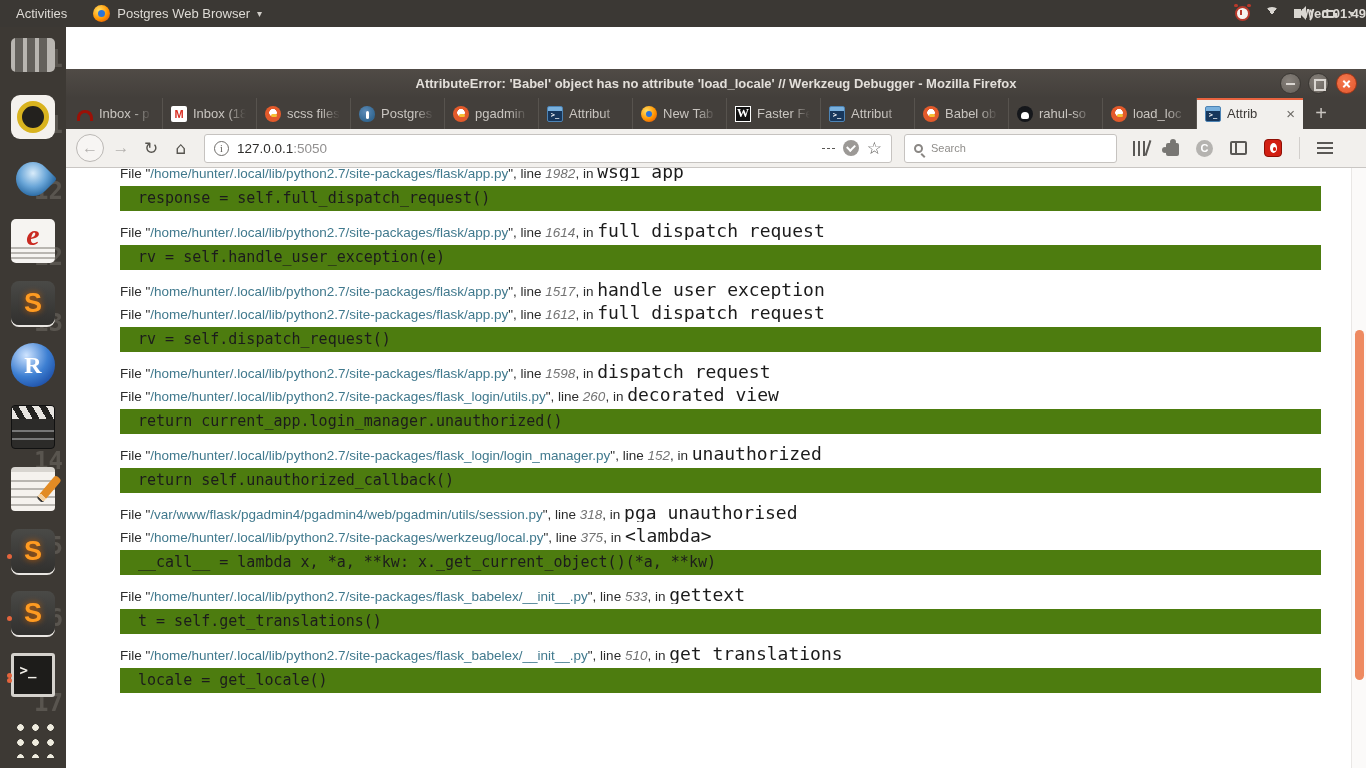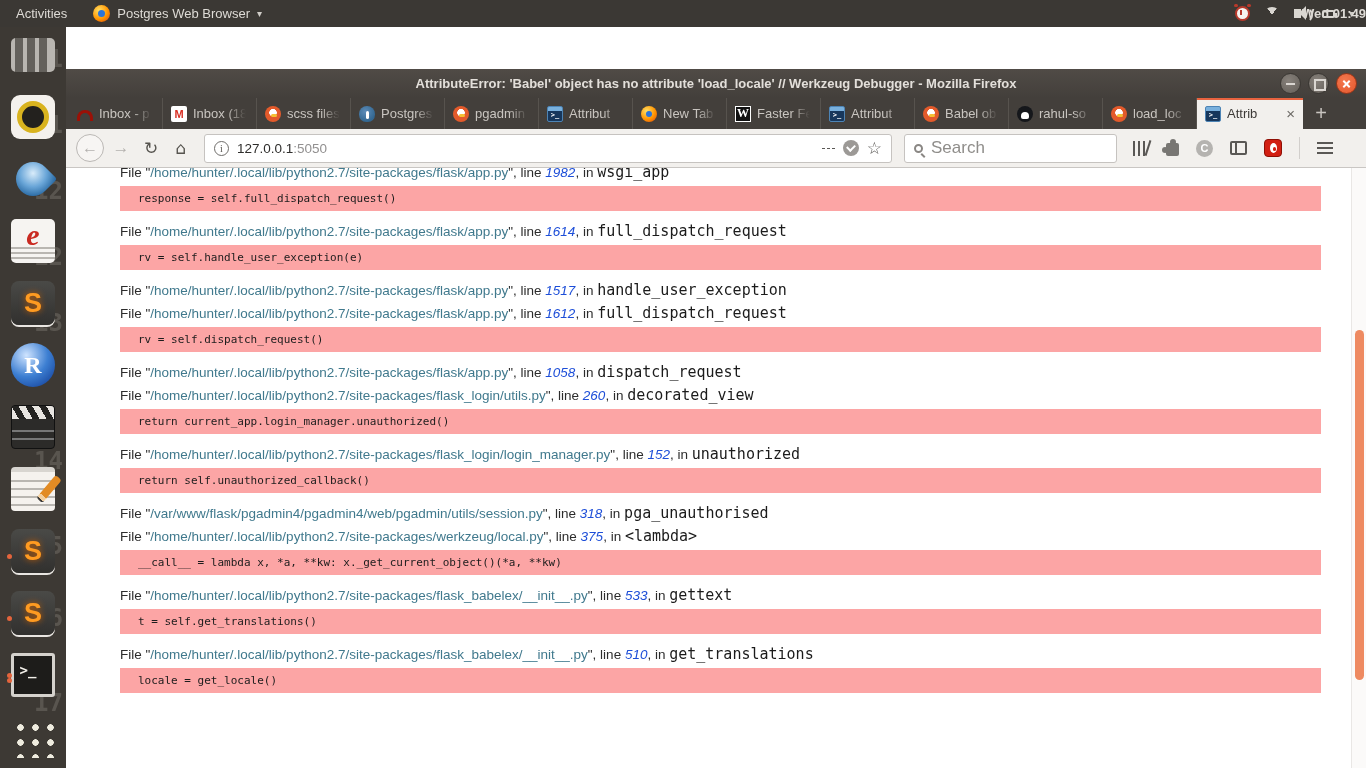--- a/index.html
+++ b/index.html
@@ -148,21 +148,21 @@
   .dots3 { width:14px; height:3px; background-image:radial-gradient(#5a5855 1.4px, transparent 1.6px); background-size:5px 3px; }
   .pocket { width:16px; height:16px; border-radius:50%; background:#9c9996; position:relative; }
   .pocket::after { content:""; position:absolute; left:4px; top:4px; width:6px; height:4px;
                    border-left:2px solid #fff; border-bottom:2px solid #fff; transform:rotate(-45deg); }
   .star { color:#5c5a57; font-size:17px; }
 
   .searchbar { width:213px; height:29px; background:#fff; border:1px solid #c6c3c0; border-radius:3px;
                display:flex; align-items:center; gap:8px; padding:0 9px; margin-left:12px; }
   .mag { width:9px; height:9px; border:2px solid #8a8784; border-radius:50%; position:relative; }
   .mag::after { content:""; position:absolute; left:6px; top:7px; width:2px; height:5px; background:#8a8784; transform:rotate(-45deg); }
-  .searchbar .ph { color:#8f8d8a; font-size:17px; }
+  .searchbar .ph { color:#8f8d8a; font-size:11px; }
 
   .toolicons { display:flex; align-items:center; gap:17px; margin-left:16px; }
   .lib-ic { width:16px; height:15px; position:relative;
       background:linear-gradient(90deg,#5a5855 0 2px,transparent 2px 5px,#5a5855 5px 7px,transparent 7px 10px,#5a5855 10px 12px,transparent 12px 16px); }
   .lib-ic::after { content:""; position:absolute; right:0; top:-1px; width:2px; height:16px; background:#5a5855; transform:rotate(18deg); }
   .puzzle-ic { width:13px; height:13px; background:#787673; border-radius:2px; position:relative; margin-top:3px; }
   .puzzle-ic::before { content:""; position:absolute; top:-4px; left:4px; width:6px; height:6px; border-radius:50%; background:#787673; }
   .puzzle-ic::after { content:""; position:absolute; left:-4px; top:4px; width:6px; height:6px; border-radius:50%; background:#787673; }
   .c-ic { width:17px; height:17px; border-radius:50%; background:#b5b3b0; color:#fff; font-weight:bold; font-size:11px;
           display:flex; align-items:center; justify-content:center; }
@@ -173,24 +173,24 @@
   .redext-ic::before { content:""; position:absolute; left:8px; top:7px; width:3px; height:4px; background:#d21f12; border-radius:2px; z-index:1; }
   .tooldiv { width:1px; height:22px; background:#d2cfcc; }
   .burger { width:16px; height:2px; background:#5a5855; box-shadow:0 5px 0 #5a5855, 0 10px 0 #5a5855; margin-bottom:10px; }
 
   
   .main { flex:1; position:relative; background:#fff; overflow:hidden; }
   .page { position:absolute; left:0; top:-5px; right:15px; padding:0 30px 0 54px; }
   .frame h4 { font-size:13.5px; font-weight:normal; color:#2c2c2c; height:18px; line-height:18px;
               margin:0 0 5px; white-space:nowrap; overflow:hidden; }
   .frame cite { font-style:normal; color:#40798d; }
-  .frame em.line { color:#1d4ed8; }
-  .frame code.func { font-family:"DejaVu Sans Mono", monospace; font-size:15px; color:#1b1b1b; }
-  .frame pre { background:#fca5a5; height:25px; line-height:25px; margin:0 0 11px; padding:0 0 0 18px;
-               font-family:"DejaVu Sans Mono", monospace; font-size:11px; color:#1c1c1c; white-space:pre; overflow:hidden; }
+  .frame em.line { color:#737373; }
+  .frame code.func { font-family:"DejaVu Sans Mono", monospace; font-size:18px; color:#1b1b1b; }
+  .frame pre { background:#4d7c0f; height:25px; line-height:25px; margin:0 0 11px; padding:0 0 0 18px;
+               font-family:"DejaVu Sans Mono", monospace; font-size:15px; color:#1c1c1c; white-space:pre; overflow:hidden; }
 
   
   .vscroll { position:absolute; right:0; top:0; bottom:0; width:15px; background:#fbfaf9; border-left:1px solid #e9e7e5; }
   .vthumb { position:absolute; left:3px; width:9px; top:162px; height:350px; border-radius:5px; background:#ee8a61; }
 </style>
 </head>
 <body>
 
 <div id="systembar">
   <div class="activities">Activities</div>
@@ -427,21 +427,21 @@
         <div class="frame">
           <h4><span>File "</span><cite>/home/hunter/.local/lib/python2.7/site-packages/flask/app.py</cite><span>", line </span><em class="line">1517</em><span>, in </span><code class="func">handle_user_exception</code></h4>
         </div>
 
         <div class="frame">
           <h4><span>File "</span><cite>/home/hunter/.local/lib/python2.7/site-packages/flask/app.py</cite><span>", line </span><em class="line">1612</em><span>, in </span><code class="func">full_dispatch_request</code></h4>
           <pre>rv = self.dispatch_request()</pre>
         </div>
 
         <div class="frame">
-          <h4><span>File "</span><cite>/home/hunter/.local/lib/python2.7/site-packages/flask/app.py</cite><span>", line </span><em class="line">1058</em><span>, in </span><code class="func">dispatch_request</code></h4>
+          <h4><span>File "</span><cite>/home/hunter/.local/lib/python2.7/site-packages/flask/app.py</cite><span>", line </span><em class="line">1598</em><span>, in </span><code class="func">dispatch_request</code></h4>
         </div>
 
         <div class="frame">
           <h4><span>File "</span><cite>/home/hunter/.local/lib/python2.7/site-packages/flask_login/utils.py</cite><span>", line </span><em class="line">260</em><span>, in </span><code class="func">decorated_view</code></h4>
           <pre>return current_app.login_manager.unauthorized()</pre>
         </div>
 
         <div class="frame">
           <h4><span>File "</span><cite>/home/hunter/.local/lib/python2.7/site-packages/flask_login/login_manager.py</cite><span>", line </span><em class="line">152</em><span>, in </span><code class="func">unauthorized</code></h4>
           <pre>return self.unauthorized_callback()</pre>

